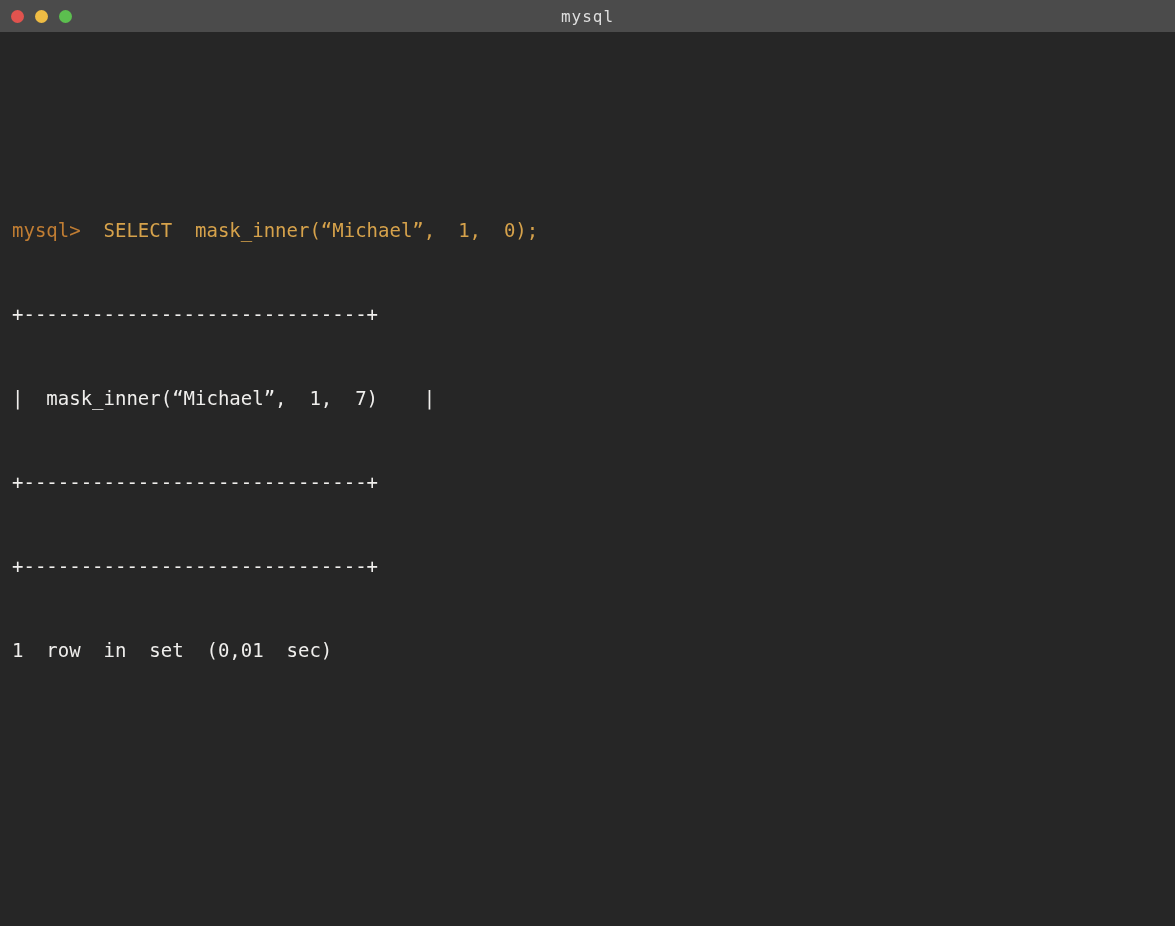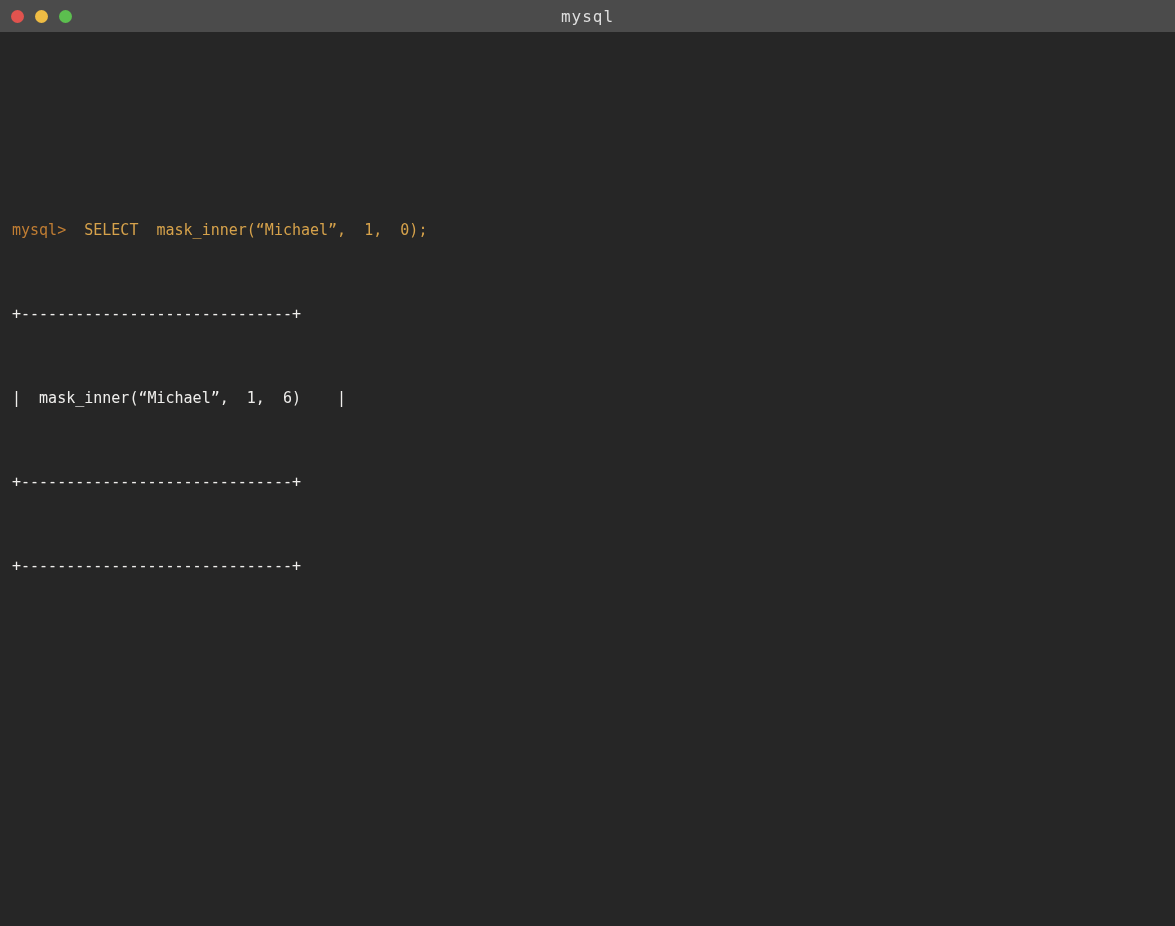--- a/index.html
+++ b/index.html
@@ -32,21 +32,21 @@
   .title {
     color: #dedede;
     font-size: 16px;
     letter-spacing: 1px;
   }
 
   
   .terminal {
     flex: 1 1 auto;
     padding: 16px 12px 0 12px;
-    font-size: 15px;
+    font-size: 19px;
     line-height: 28px;
     white-space: pre;
     overflow: hidden;
   }
   .block { margin-bottom: 28px; }
   .block:last-child { margin-bottom: 0; }
   .line { height: 28px; }
   .prompt { color: #c07d33; }
   .sql    { color: #d6a24b; }
   .out    { color: #efeeec; }
@@ -64,23 +64,24 @@
     </div>
     <span class="title">mysql</span>
   </div>
 
   <div class="terminal">
 
     
     <div class="block">
       <div class="line"><span class="prompt">mysql&gt;</span><span class="sql">  SELECT  mask_inner(“Michael”,  1,  0);</span></div>
       <div class="line out">+------------------------------+</div>
-      <div class="line out">|  mask_inner(“Michael”,  1,  6)    |</div>
+      <div class="line out">|  mask_inner(“Michael”,  1,  7)    |</div>
       <div class="line out">+------------------------------+</div>
       <div class="line out">+------------------------------+</div>
+      <div class="line out">1  row  in  set  (0,01  sec)</div>
     </div>
 
     
     
 
     
     
 
     
     

